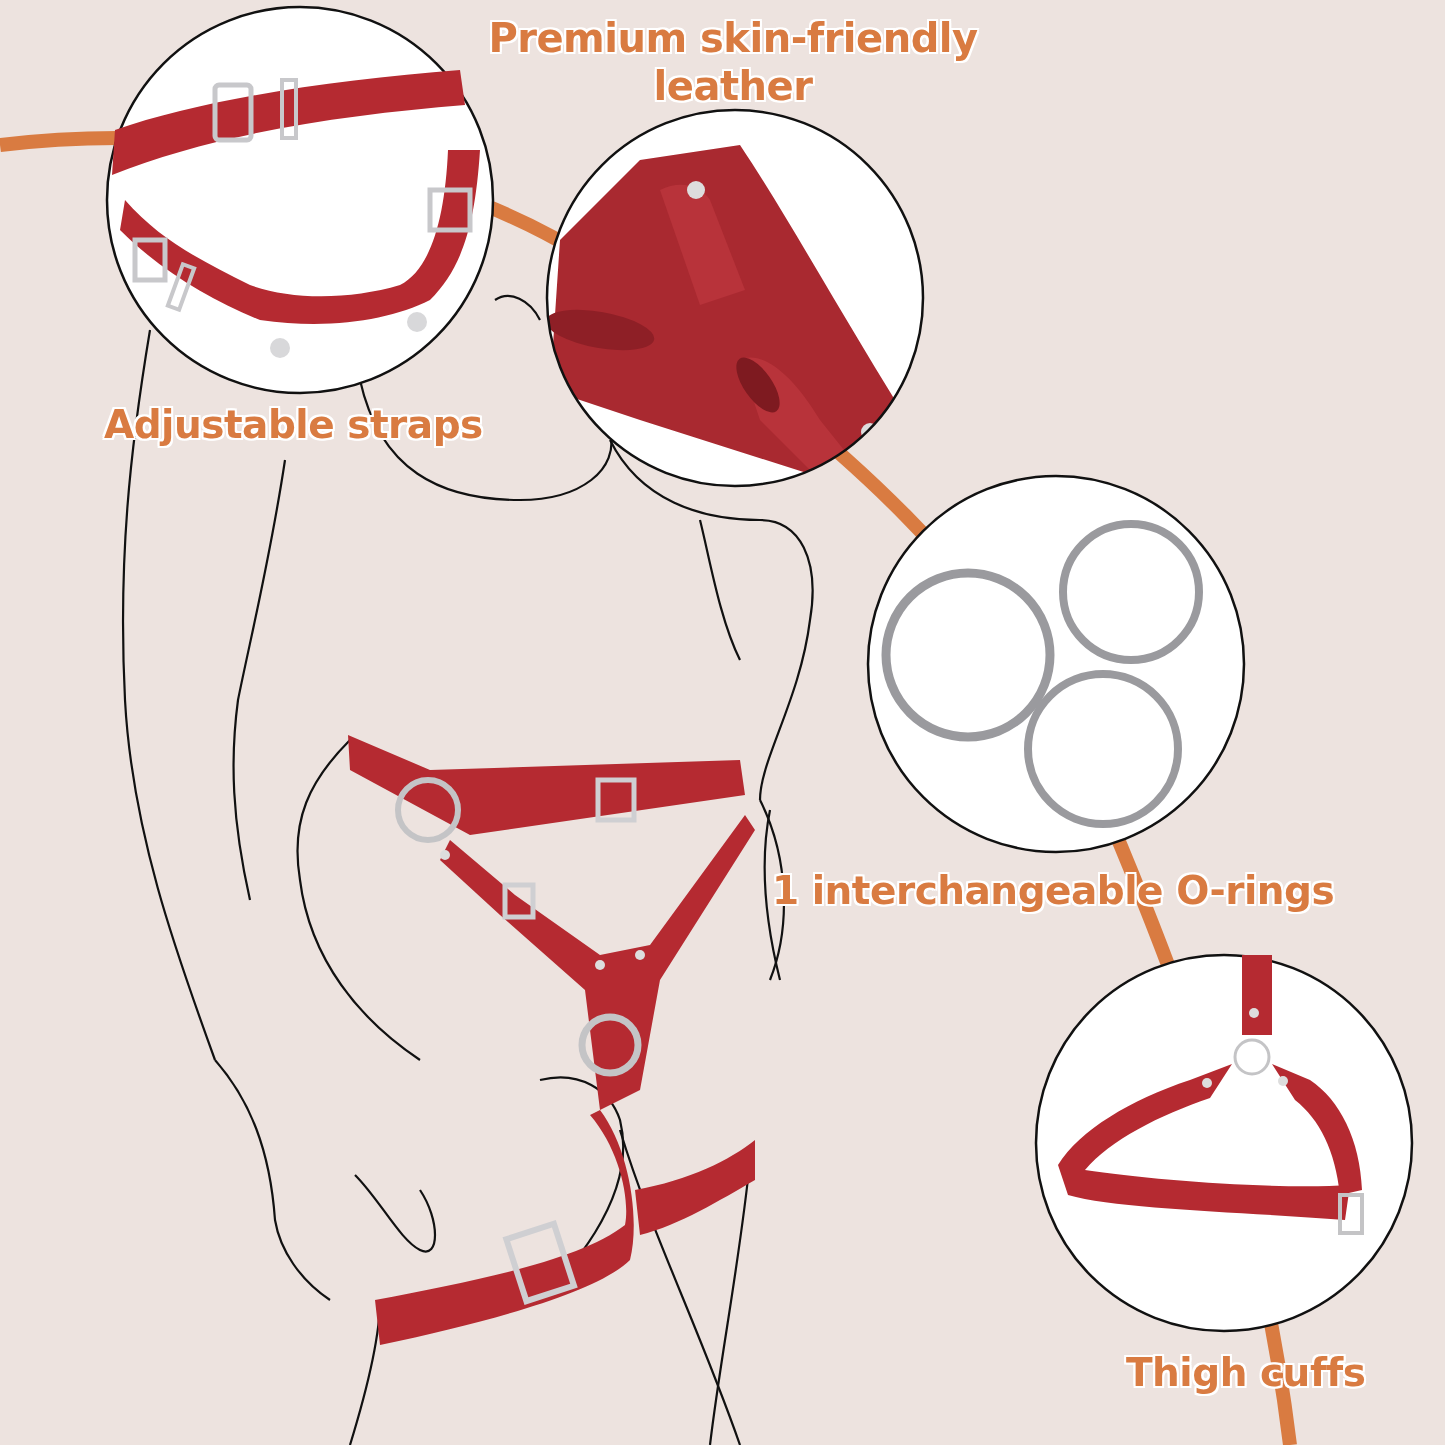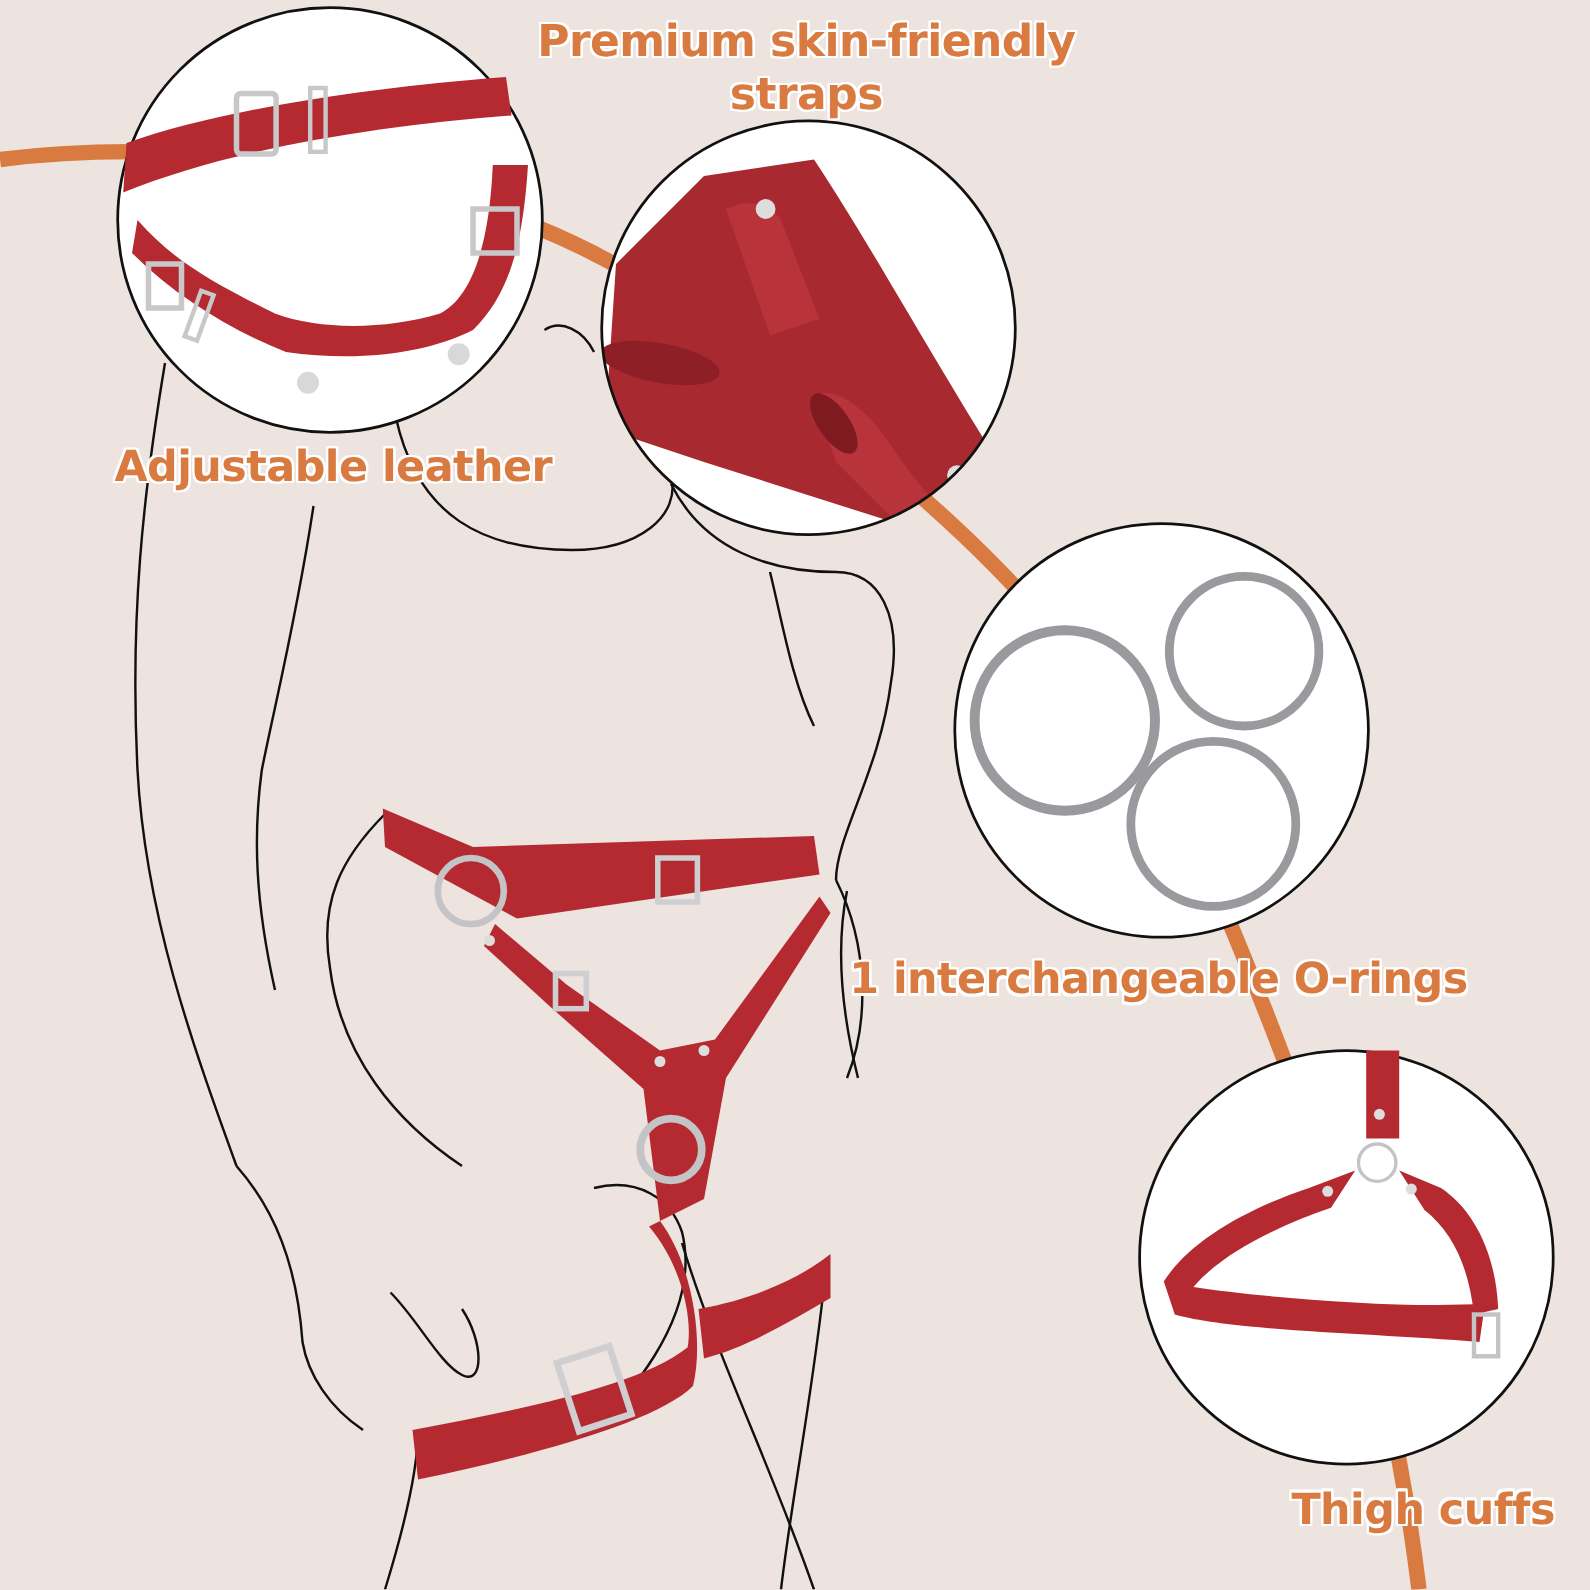--- a/index.html
+++ b/index.html
@@ -8,21 +8,21 @@
   svg.bg { position:absolute; left:0; top:0; }
   .label {
     position:absolute; color:#d97b41; font-weight:bold;
     font-family:"DejaVu Sans", sans-serif;
     text-shadow: 0 0 2px #fff, 0 0 2px #fff, 2px 2px 0 #fff, -2px -2px 0 #fff, 2px -2px 0 #fff, -2px 2px 0 #fff, 0 2px 0 #fff, 2px 0 0 #fff, 0 -2px 0 #fff, -2px 0 0 #fff;
     letter-spacing:-0.5px; white-space:nowrap; line-height:1.2;
   }
   .lbl-premium { left:488px; top:14px; width:490px; text-align:center; font-size:40px; }
   .lbl-adjust { left:104px; top:402px; font-size:39px; }
   .lbl-orings { left:772px; top:868px; font-size:39px; }
-  .lbl-thigh { left:1126px; top:1350px; font-size:39px;margin-left:48px; }
+  .lbl-thigh { left:1126px; top:1350px; font-size:39px; }
 </style>
 </head>
 <body>
 
 <div class="stage">
 <svg class="bg" width="1445" height="1445" viewBox="0 0 1445 1445">
 
   <path d="M0 145 C 200 120, 460 160, 620 280 C 820 430, 1000 560, 1110 820 C 1190 1010, 1260 1200, 1290 1445" fill="none" stroke="#d97b41" stroke-width="14"></path>
 
   <g fill="none" stroke="#111" stroke-width="2.2">
@@ -104,18 +104,18 @@
     <path d="M1232 1064 L 1190 1080 C 1130 1100, 1080 1130, 1058 1165 L 1068 1195 C 1120 1210, 1250 1212, 1345 1220 L 1350 1185 C 1280 1190, 1150 1180, 1085 1170 C 1110 1140, 1160 1115, 1210 1098 Z" fill="#b52a31"></path>
     <path d="M1272 1064 L 1310 1080 C 1340 1100, 1360 1140, 1362 1190 L 1340 1195 C 1335 1150, 1320 1120, 1295 1100 Z" fill="#b52a31"></path>
     <circle cx="1207" cy="1083" r="5" fill="#ddd"></circle>
     <circle cx="1283" cy="1081" r="5" fill="#ddd"></circle>
     <rect x="1340" y="1195" width="22" height="38" fill="none" stroke="#c4c4c6" stroke-width="4"></rect>
   </g>
 </svg>
 
 <div class="label lbl-premium">
   <div>Premium skin-friendly</div>
-  <div>straps</div>
+  <div>leather</div>
 </div>
-<div class="label lbl-adjust">Adjustable leather</div>
+<div class="label lbl-adjust">Adjustable straps</div>
 <div class="label lbl-orings">1 interchangeable O-rings</div>
 <div class="label lbl-thigh">Thigh cuffs</div>
 </div>
 
 </body></html>

